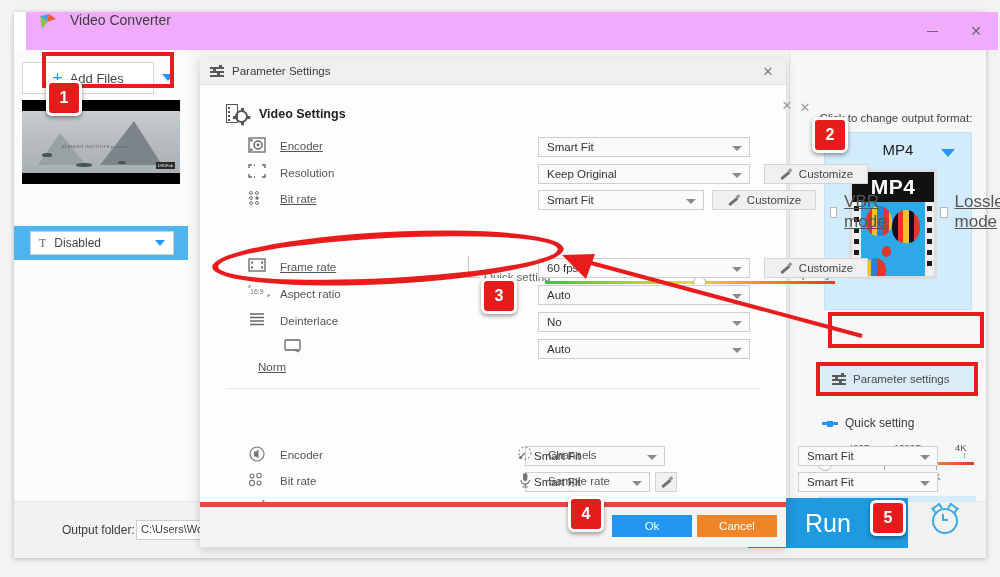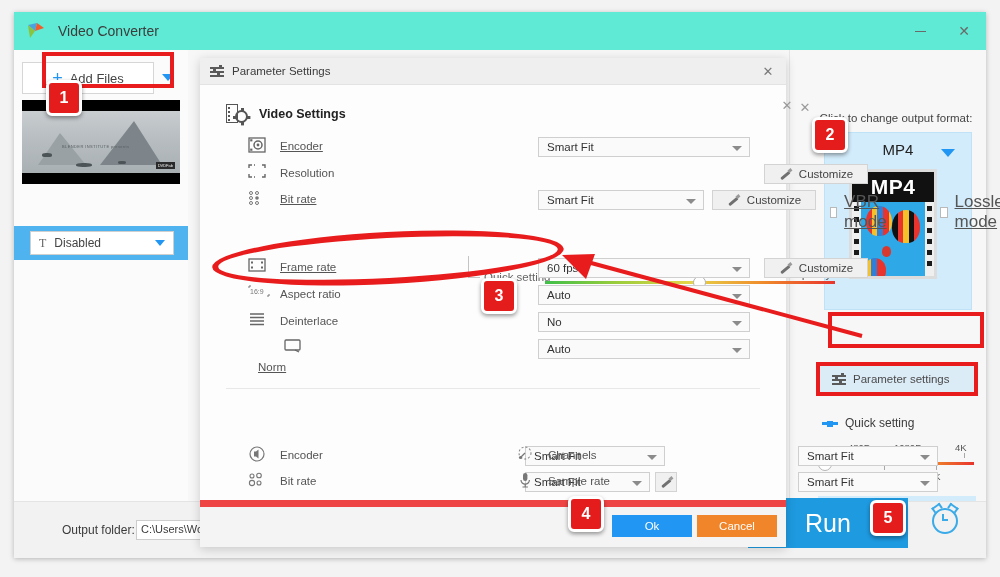--- a/index.html
+++ b/index.html
@@ -12,23 +12,23 @@
     overflow:hidden;
     position:relative;
   }
   
   .app-window{
     position:absolute;left:14px;top:12px;width:972px;height:546px;
     background:#ffffff;
     box-shadow:0 1px 5px rgba(0,0,0,.25);
   }
   .titlebar{
-    position:absolute;left:0;top:0;width:100%;height:38px;
-    background:#5eead4;
-    display:flex;align-items:center;
+    position:absolute;left:12px;top:0;width:100%;height:38px;
+    background:#f0abfc;
+    display:flex;align-items:flex-start;
   }
   .app-logo{
     margin-left:12px;width:20px;height:20px;position:relative;
   }
   .app-title{
     margin-left:12px;font-size:14px;color:#3d3d3d;
   }
   .win-ctrls{margin-left:auto;display:flex;height:100%;}
   .win-btn{
     width:44px;height:38px;display:flex;align-items:center;justify-content:center;
@@ -253,21 +253,21 @@
   .aud-ic{width:24px;height:19px;position:relative;}
 
   .vol-slider{position:absolute;left:327px;top:491px;width:155px;height:6px;}
   .vol-track{position:absolute;left:0;top:2px;width:155px;height:2.6px;
     background:linear-gradient(90deg,#3fbf49 0%,#9ccd3c 32%,#e5d64a 55%,#ef8c2c 78%,#e8342c 100%);}
   .vol-knob{position:absolute;left:62px;top:-4px;width:12px;height:12px;border-radius:50%;background:#fff;
     border:1px solid #b0b0b0;}
   .vol-pct{position:absolute;left:470px;top:488px;font-size:11.5px;color:#555;}
 
   .divider{position:absolute;left:212px;top:374px;width:546px;height:1px;background:#e8e8e8;}
-  .dlg-footer{position:absolute;left:0;bottom:0;width:100%;height:40px;background:#f4f4f4;border-top:7px solid #ef4444;}
+  .dlg-footer{position:absolute;left:0;bottom:0;width:100%;height:40px;background:#f4f4f4;border-top:5px solid #ef4444;}
   .ok-btn{position:absolute;left:412px;top:8px;width:80px;height:22px;background:#2196f3;color:#fff;font-size:11.5px;
     display:flex;align-items:center;justify-content:center;}
   .cancel-btn{position:absolute;left:497px;top:8px;width:80px;height:22px;background:#f0852a;color:#fff;font-size:11.5px;
     display:flex;align-items:center;justify-content:center;}
   .dlg-close-2{position:absolute;right:-12px;top:48px;width:16px;height:16px;color:#9a9a9a;font-size:13px;
     display:flex;align-items:center;justify-content:center;}
 
   
   .step{
     position:absolute;width:30px;height:30px;background:#e51c1c;color:#fff;border:3px solid #fff;
@@ -480,20 +480,24 @@
 
     <div class="row" style="left:48px;top:106px;">
       <span class="row-ic">
         <svg width="18" height="14" viewBox="0 0 18 14">
           <path d="M4 1 H1 V4 M14 1 H17 V4 M4 13 H1 V10 M14 13 H17 V10" fill="none" stroke="#666" stroke-width="1.4"></path>
           <path d="M6 1 H9 M6 13 H9" stroke="#666" stroke-width="1.4" stroke-dasharray="1 2"></path>
         </svg>
       </span>
       <span class="row-lbl">Resolution</span>
     </div>
+    <div class="combo" style="position:absolute;left:338px;top:106px;width:212px;">
+      <span>Keep Original</span>
+      <span class="cc"></span>
+    </div>
     <div class="cust-btn" style="position:absolute;left:564px;top:106px;width:104px;">
       <span class="pencil"></span>
       <span>Customize</span>
     </div>
 
     <div class="row" style="left:48px;top:132px;">
       <span class="row-ic">
         <svg width="18" height="16" viewBox="0 0 18 16">
           <circle cx="3" cy="3" r="1.5" fill="none" stroke="#777" stroke-width="1"></circle>
           <circle cx="9" cy="3" r="1.5" fill="none" stroke="#777" stroke-width="1"></circle>

